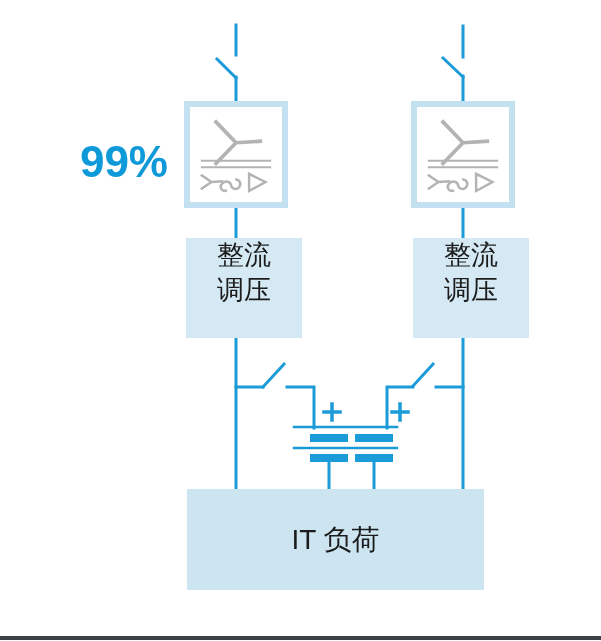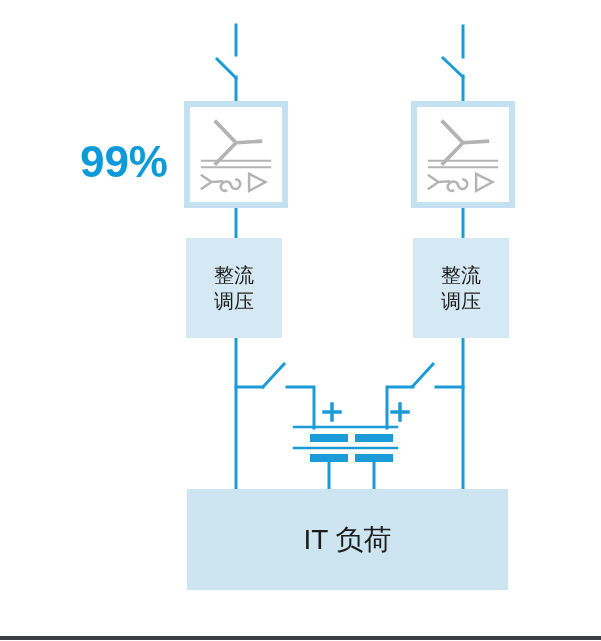--- a/index.html
+++ b/index.html
@@ -28,28 +28,28 @@
     background:#fff;border:6px solid var(--transformer-border);
     display:flex;align-items:center;justify-content:center;
   }
   .transformer-box.left{left:184px;}
   .transformer-box.right{left:411px;}
   .t-sym{stroke:var(--symbol-gray);fill:none;}
   .t-heavy{stroke-width:4.5;}
   .t-mid{stroke-width:3;}
   .t-thin{stroke-width:2.6;}
   .rectifier-box{
-    position:absolute;width:96px;height:100px;top:238px;background:var(--box-fill);
-    display:flex;flex-direction:column;align-items:center;justify-content:center;
-    font-size:20px;line-height:1.3;color:var(--text-black);
+    position:absolute;width:116px;height:100px;top:238px;background:var(--box-fill);
+    display:flex;flex-direction:column;align-items:center;
+    font-size:27px;line-height:1.3;color:var(--text-black);
   }
   .rectifier-box.left{left:186px;}
   .rectifier-box.right{left:413px;}
   .it-box{
-    position:absolute;left:187px;top:489px;width:321px;height:101px;
+    position:absolute;left:187px;top:489px;width:297px;height:101px;
     background:var(--it-box-fill);display:flex;align-items:center;justify-content:center;
     font-size:28px;color:var(--text-black);
   }
   .lbl{position:absolute;white-space:nowrap;}
   .lbl-ac{left:294px;top:32px;font-size:30px;color:var(--text-black);}
   .lbl-dc{left:290px;top:349px;font-size:29px;color:var(--text-black);}
   .lbl-eff{font-weight:bold;color:var(--label-blue);text-align:right;}
   .lbl-eff1{left:68px;top:137px;width:100px;font-size:44px;}
   .lbl-eff2{left:55px;top:279px;width:113px;font-size:40px;}
   .divider{position:absolute;left:0;top:636px;width:601px;height:4px;background:var(--divider-dark);}

